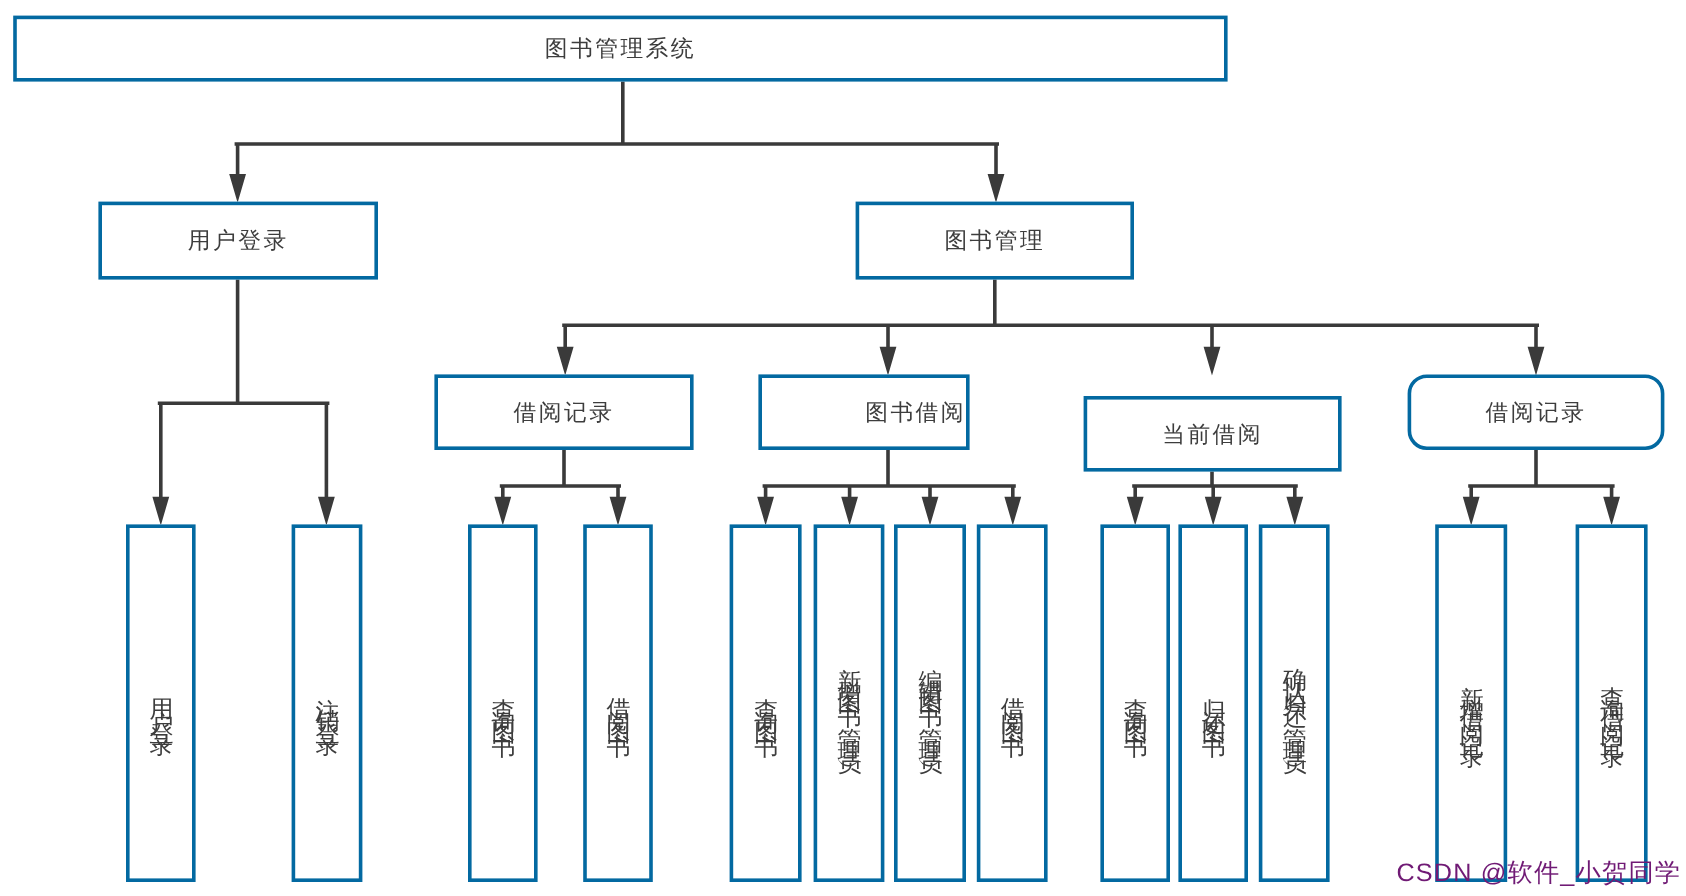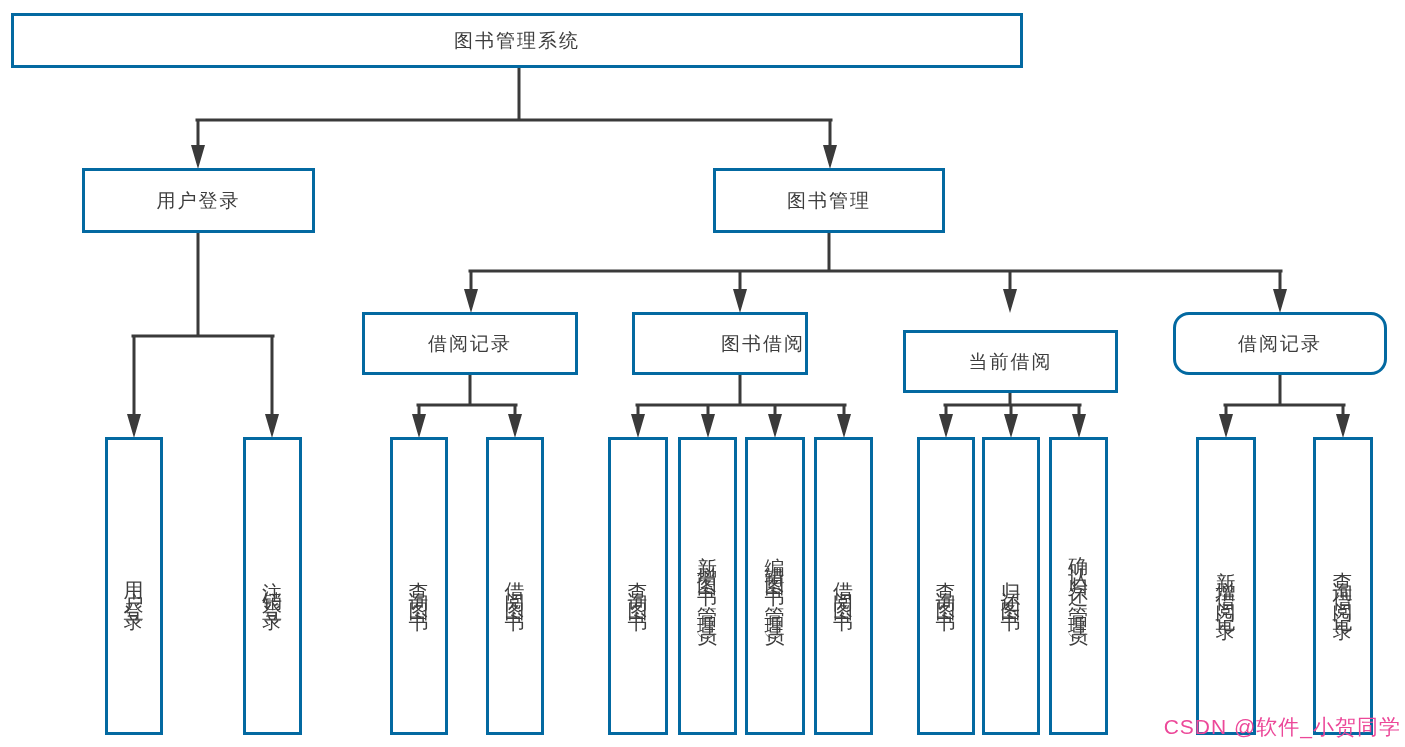--- a/index.html
+++ b/index.html
@@ -18,21 +18,21 @@
     color:#3d3d3d;
   }
   .h-box{font-size:19px;letter-spacing:2px;font-weight:400;}
   .leaf span{
     writing-mode:vertical-rl;text-orientation:mixed;
     font-size:20px;letter-spacing:10px;line-height:1;
     color:#3d3d3d;
   }
   .watermark{
     position:absolute;right:4px;bottom:6px;
-    font-size:21px;letter-spacing:1px;color:#ec4899;
+    font-size:21px;letter-spacing:1px;color:#701a75;
     z-index:5;white-space:nowrap;
   }
 </style>
 </head>
 <body>
 
 <div id="canvas">
 
   <svg id="wires" viewBox="0 0 1405 747" aria-hidden="true">
     <g>

